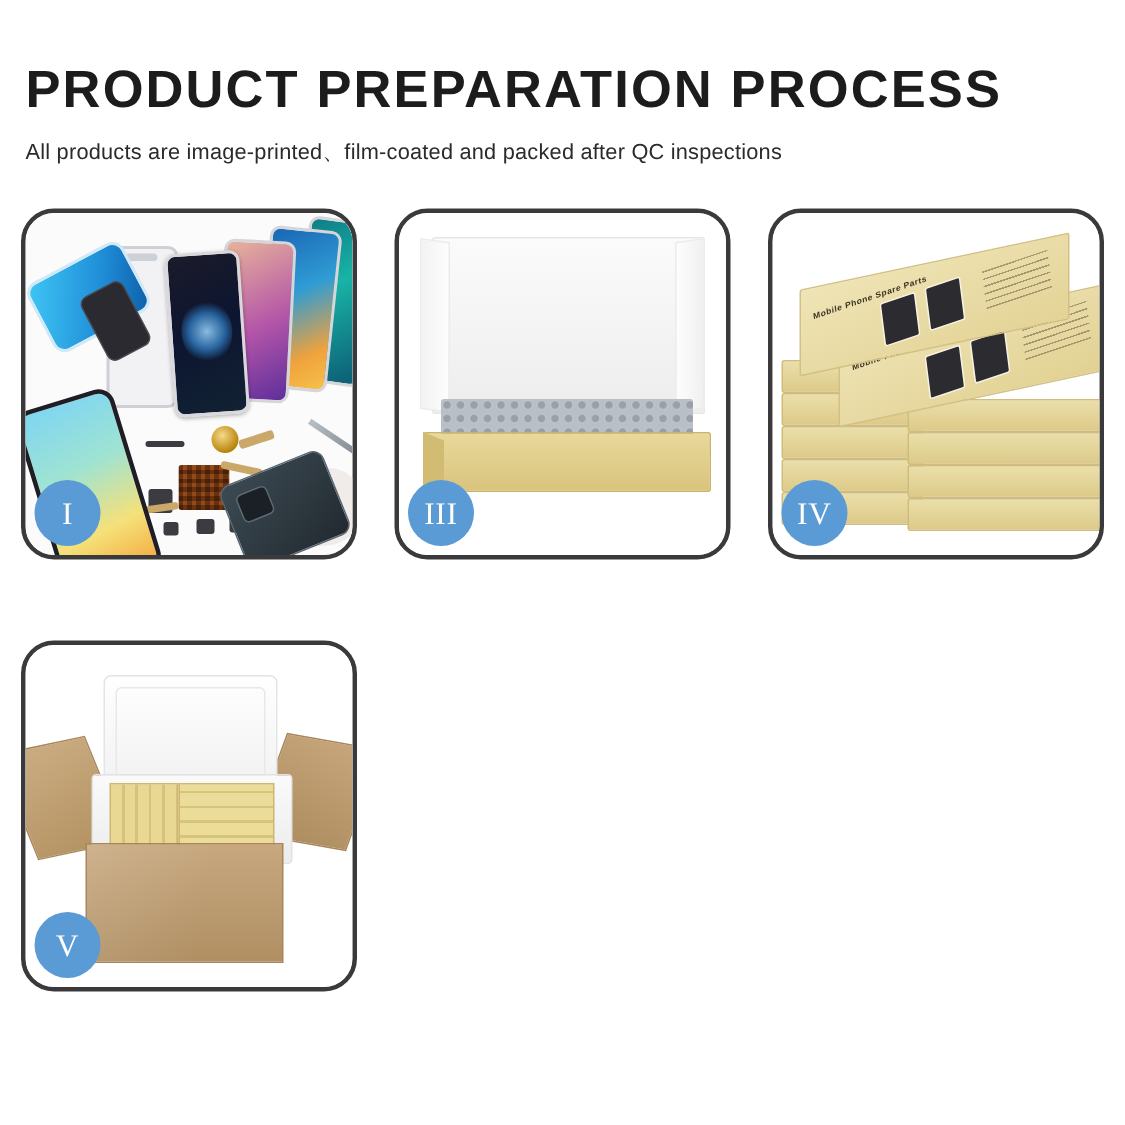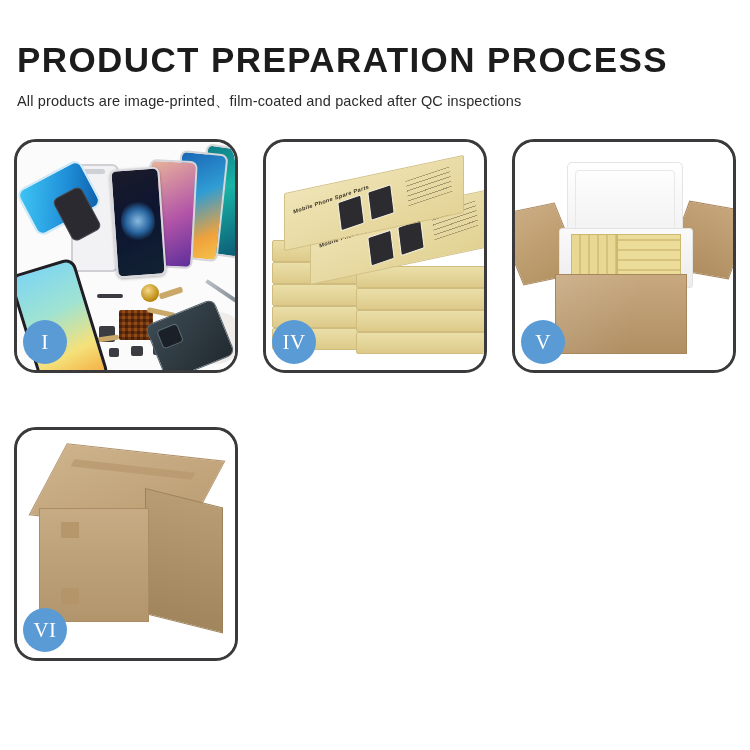--- a/index.html
+++ b/index.html
@@ -314,20 +314,33 @@
         </div>
         <div class="hand-blob"></div>
         <div class="back-housing"></div>
         <div class="tweezers"></div>
       </div>
     </div>
     <div class="step-badge">I</div>
   </div>
 
 
+  <div class="process-card">
+    <div class="card-photo">
+      <div class="scene-flatbox">
+        <div class="fb-lid"></div>
+        <div class="fb-lid-flapL"></div>
+        <div class="fb-lid-flapR"></div>
+        <div class="fb-foam"></div>
+        <div class="fb-base"></div>
+        <div class="fb-base-side"></div>
+      </div>
+    </div>
+    <div class="step-badge">III</div>
+  </div>
 
   <div class="process-card">
     <div class="card-photo">
       <div class="scene-stack">
         <div class="sb sb-layer sb-layer-left" style="top:186px;"></div>
         <div class="sb sb-layer sb-layer-right" style="top:190px;"></div>
         <div class="sb sb-layer sb-layer-left" style="top:164px;"></div>
         <div class="sb sb-layer sb-layer-right" style="top:168px;"></div>
         <div class="sb sb-layer sb-layer-left" style="top:142px;"></div>
         <div class="sb sb-layer sb-layer-right" style="top:146px;"></div>
@@ -361,27 +374,14 @@
         <div class="foam-lid"></div>
         <div class="foam-box"></div>
         <div class="yellow-pack yp1"></div>
         <div class="yellow-pack yp2"></div>
         <div class="ct-body"></div>
       </div>
     </div>
     <div class="step-badge">V</div>
   </div>
 
-  <div class="process-card">
-    <div class="card-photo">
-      <div class="scene-sealed">
-        <div class="sc-top"></div>
-        <div class="sc-seam"></div>
-        <div class="sc-side"></div>
-        <div class="sc-front"></div>
-        <div class="sc-tab sc-tab1"></div>
-        <div class="sc-tab sc-tab2"></div>
-      </div>
-    </div>
-    <div class="step-badge">VI</div>
-  </div>
 
 </div>
 
 </body></html>

